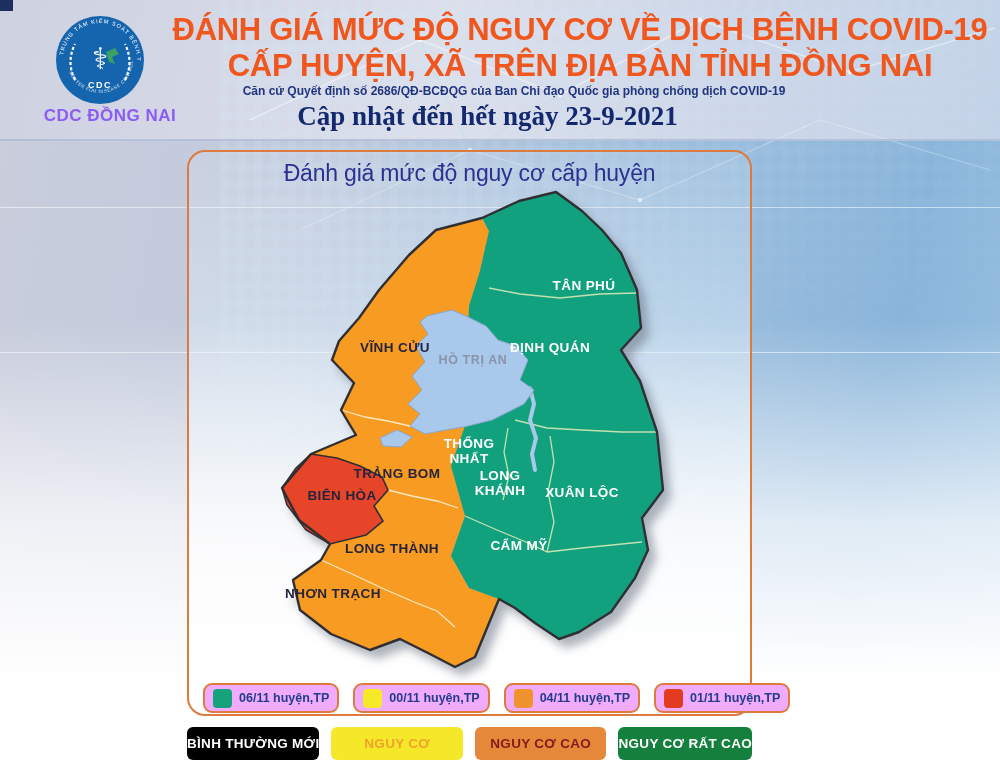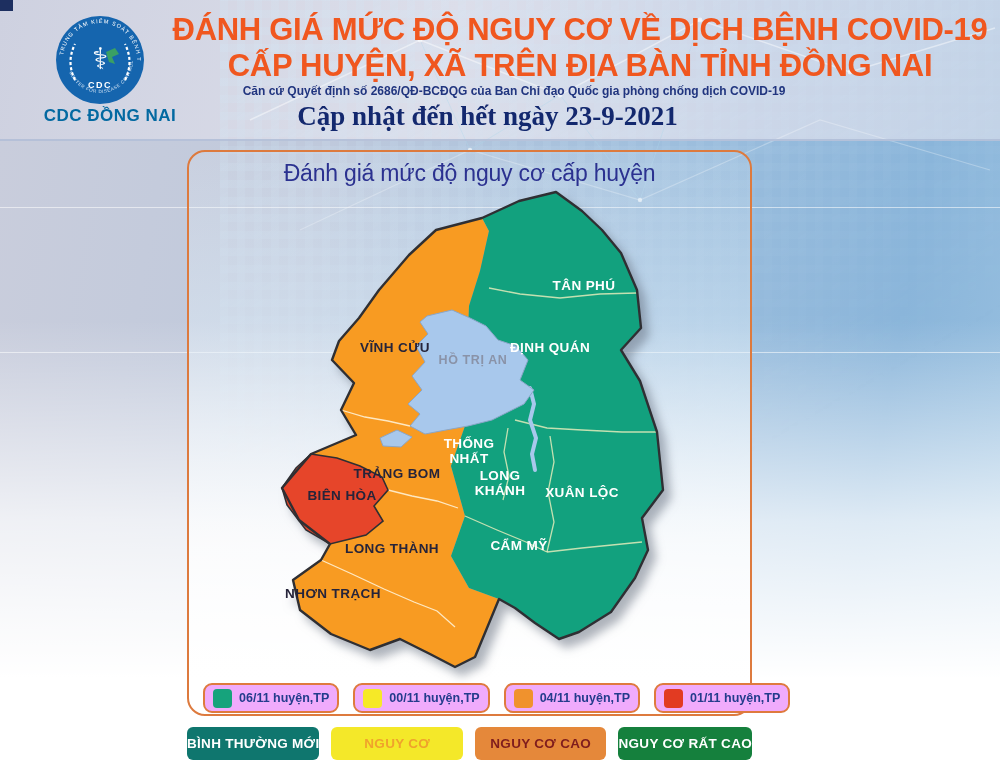--- a/index.html
+++ b/index.html
@@ -21,21 +21,21 @@
     -webkit-mask-image:linear-gradient(150deg,rgba(0,0,0,.9) 10%,rgba(0,0,0,.25) 55%,transparent 85%);
     mask-image:linear-gradient(150deg,rgba(0,0,0,.9) 10%,rgba(0,0,0,.25) 55%,transparent 85%); }
   .hline { position:absolute; left:0; width:1000px; height:1px; background:rgba(255,255,255,.55); }
   .header-rule { position:absolute; left:0; top:139px; width:1000px; height:2px; background:#aebcd6; opacity:.8; }
   .corner-square { position:absolute; left:0; top:0; width:13px; height:11px; background:#1d2f60; }
   .plexus { position:absolute; left:0; top:0; width:1000px; height:320px; pointer-events:none; }
 
   
   .logo-wrap { position:absolute; left:30px; top:10px; width:160px; height:125px; }
   .logo-caption { position:absolute; left:0px; top:96px; width:160px; text-align:center;
-    font-size:17px; font-weight:bold; color:#0369a1; letter-spacing:.5px; }
+    font-size:17px; font-weight:bold; color:#8b5cf6; letter-spacing:.5px; }
 
   
   .title1 { position:absolute; left:150px; top:12px; width:860px; text-align:center;
     font-size:31px; font-weight:bold; color:#f0571f; letter-spacing:-.3px; }
   .title2 { position:absolute; left:150px; top:48px; width:860px; text-align:center;
     font-size:31px; font-weight:bold; color:#f0571f; letter-spacing:-.3px; }
   .subtitle { position:absolute; left:0; top:84px; width:980px; text-align:center;
     font-size:12px; font-weight:bold; color:#20357f;padding-left:48px; }
   .update-line { position:absolute; left:0; top:101px; width:975px; text-align:center;
     font-family:"Liberation Serif","DejaVu Serif",serif; font-size:27px; font-weight:bold; color:#13286e; }
@@ -188,19 +188,19 @@
         <span class="legend-swatch" style="background: rgb(240, 146, 45);"></span>
         <span class="legend-text">04/11 huyện,TP</span>
       </div>
       <div class="legend-item">
         <span class="legend-swatch" style="background: rgb(226, 59, 34);"></span>
         <span class="legend-text">01/11 huyện,TP</span>
       </div>
     </div>
 
   <div class="buttons-row" id="buttons-row">
-      <div class="risk-btn" style="background: #0f766e; color: rgb(255, 255, 255);">BÌNH THƯỜNG MỚI</div>
+      <div class="risk-btn" style="background: #000000; color: rgb(255, 255, 255);">BÌNH THƯỜNG MỚI</div>
       <div class="risk-btn" style="background: rgb(244, 232, 41); color: rgb(240, 162, 44);">NGUY CƠ</div>
       <div class="risk-btn" style="background: rgb(229, 136, 58); color: #7f1d1d;">NGUY CƠ CAO</div>
       <div class="risk-btn" style="background: #15803d; color: rgb(255, 255, 255);">NGUY CƠ RẤT CAO</div>
     </div>
 
 </div>
 
 </body></html>

